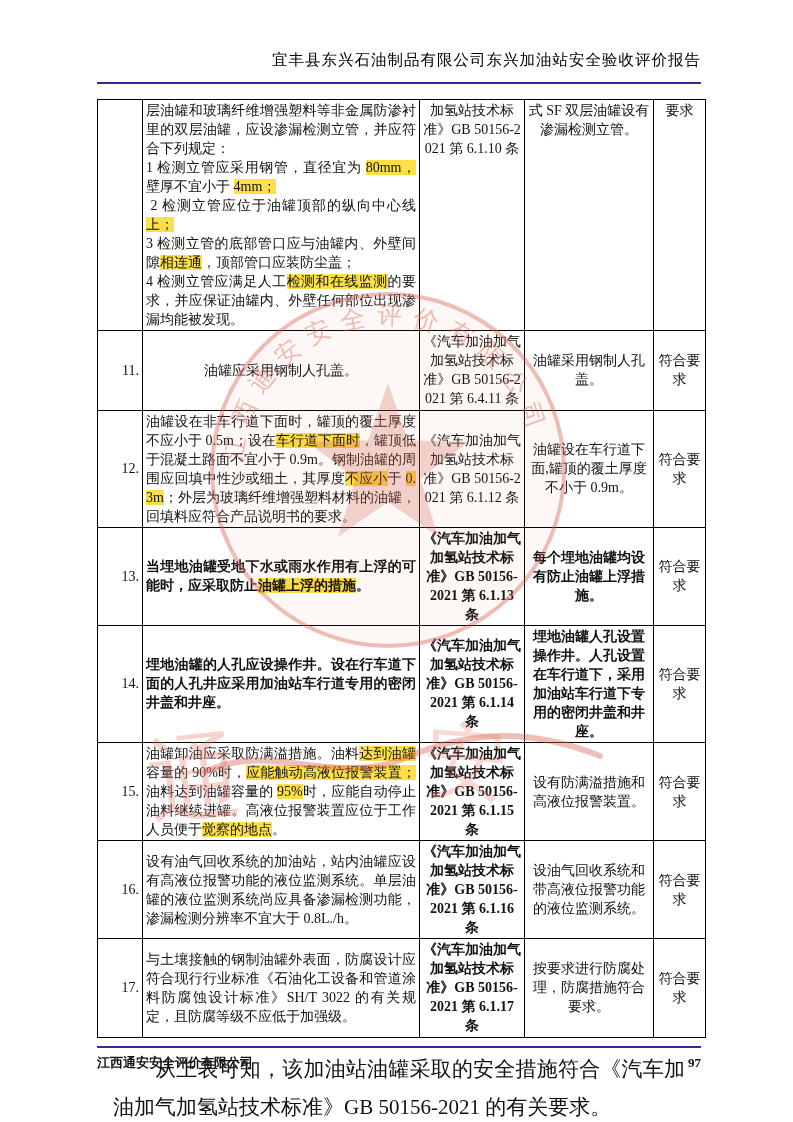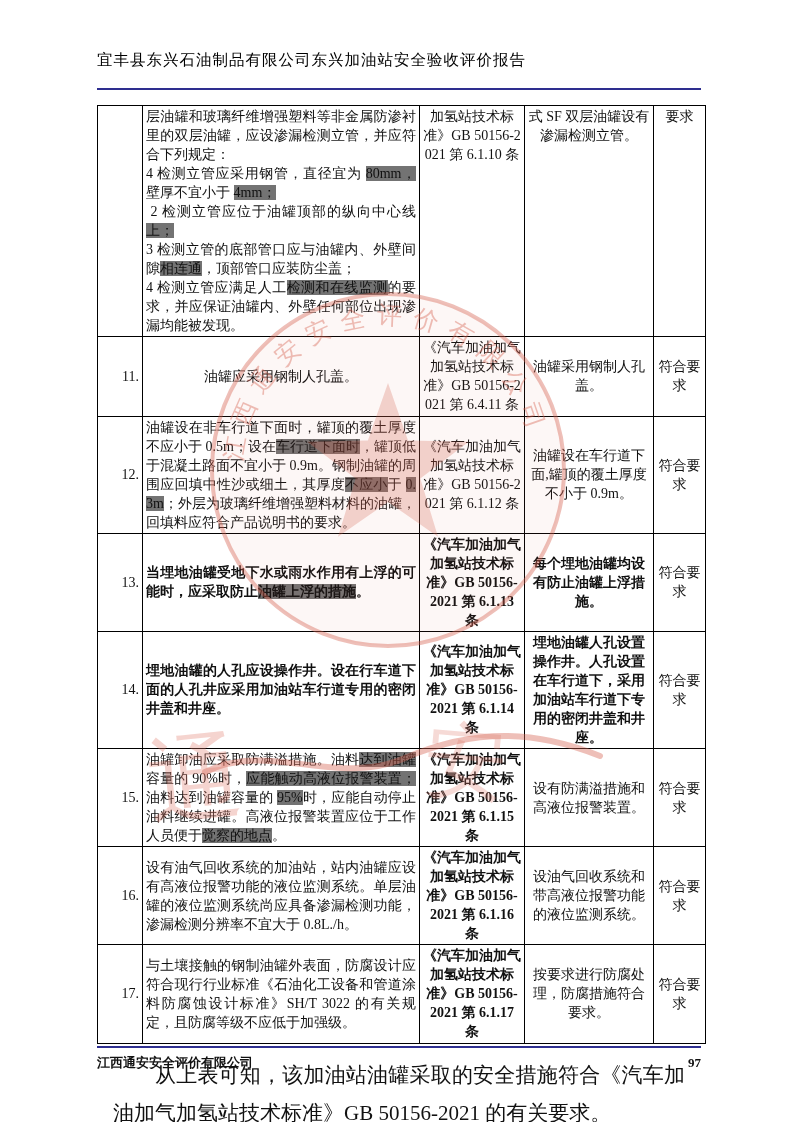--- a/index.html
+++ b/index.html
@@ -11,24 +11,24 @@
     font-family:"Liberation Serif","DejaVu Serif",serif;
     color:#111;
     overflow:hidden;
   }
   .content{
     position:absolute;
     left:97px;top:50px;width:604px;
     z-index:1;
   }
   .doc-header{
-    text-align:left;
+    text-align:right;
     font-size:15.5px;
     letter-spacing:1px;
-    padding-bottom:17px;
+    padding-bottom:11px;
     border-bottom:2px solid #2e2e8f;
     margin-bottom:15px;
     color:#000;
   }
   table.eval{
     border-collapse:collapse;
     width:604px;
     font-size:14px;
     line-height:1.36;
     table-layout:fixed;
@@ -40,21 +40,21 @@
     word-break:break-all;
   }
   td.c-no{width:38px;text-align:right;}
   td.c-content{width:270px;text-align:justify;white-space:pre-wrap;}
   td.c-standard{width:98px;text-align:center;}
   td.c-eval{width:122px;text-align:center;}
   td.c-result{width:45px;text-align:center;}
   td.center{text-align:center;white-space:normal;}
   .bold{font-weight:700;}
   tr.vtop td{vertical-align:top;}
-  .hl{background:#737373;}
+  .hl{background:#fde047;}
   .para{
     font-size:21px;
     line-height:1.85;
     margin:16px;
     text-align:justify;
     text-indent:2em;
   }
   .para.first{margin-top:12px;}
   .heading{
     font-size:17px;
@@ -103,21 +103,21 @@
 
   <div class="content">
 
     <div class="doc-header">宜丰县东兴石油制品有限公司东兴加油站安全验收评价报告</div>
 
     <table class="eval">
       <tbody id="table-body">
           <tr class="vtop">
             <td class="c-no"></td>
             <td class="c-content"><span>层油罐和玻璃纤维增强塑料等非金属防渗衬里的双层油罐，应设渗漏检测立管，并应符合下列规定：
-4 检测立管应采用钢管，直径宜为 </span><span class="hl">80mm，</span><span>壁厚不宜小于 </span><span class="hl">4mm；</span><span>
+1 检测立管应采用钢管，直径宜为 </span><span class="hl">80mm，</span><span>壁厚不宜小于 </span><span class="hl">4mm；</span><span>
  2 检测立管应位于油罐顶部的纵向中心线</span><span class="hl">上；</span><span>
 3 检测立管的底部管口应与油罐内、外壁间隙</span><span class="hl">相连通</span><span>，顶部管口应装防尘盖；
 4 检测立管应满足人工</span><span class="hl">检测和在线监测</span><span>的要求，并应保证油罐内、外壁任何部位出现渗漏均能被发现。</span></td>
             <td class="c-standard">加氢站技术标准》GB 50156-2021 第 6.1.10 条</td>
             <td class="c-eval">式 SF 双层油罐设有渗漏检测立管。</td>
             <td class="c-result">要求</td>
           </tr>
           <tr>
             <td class="c-no">11.</td>
             <td class="c-content center">油罐应采用钢制人孔盖。</td>

